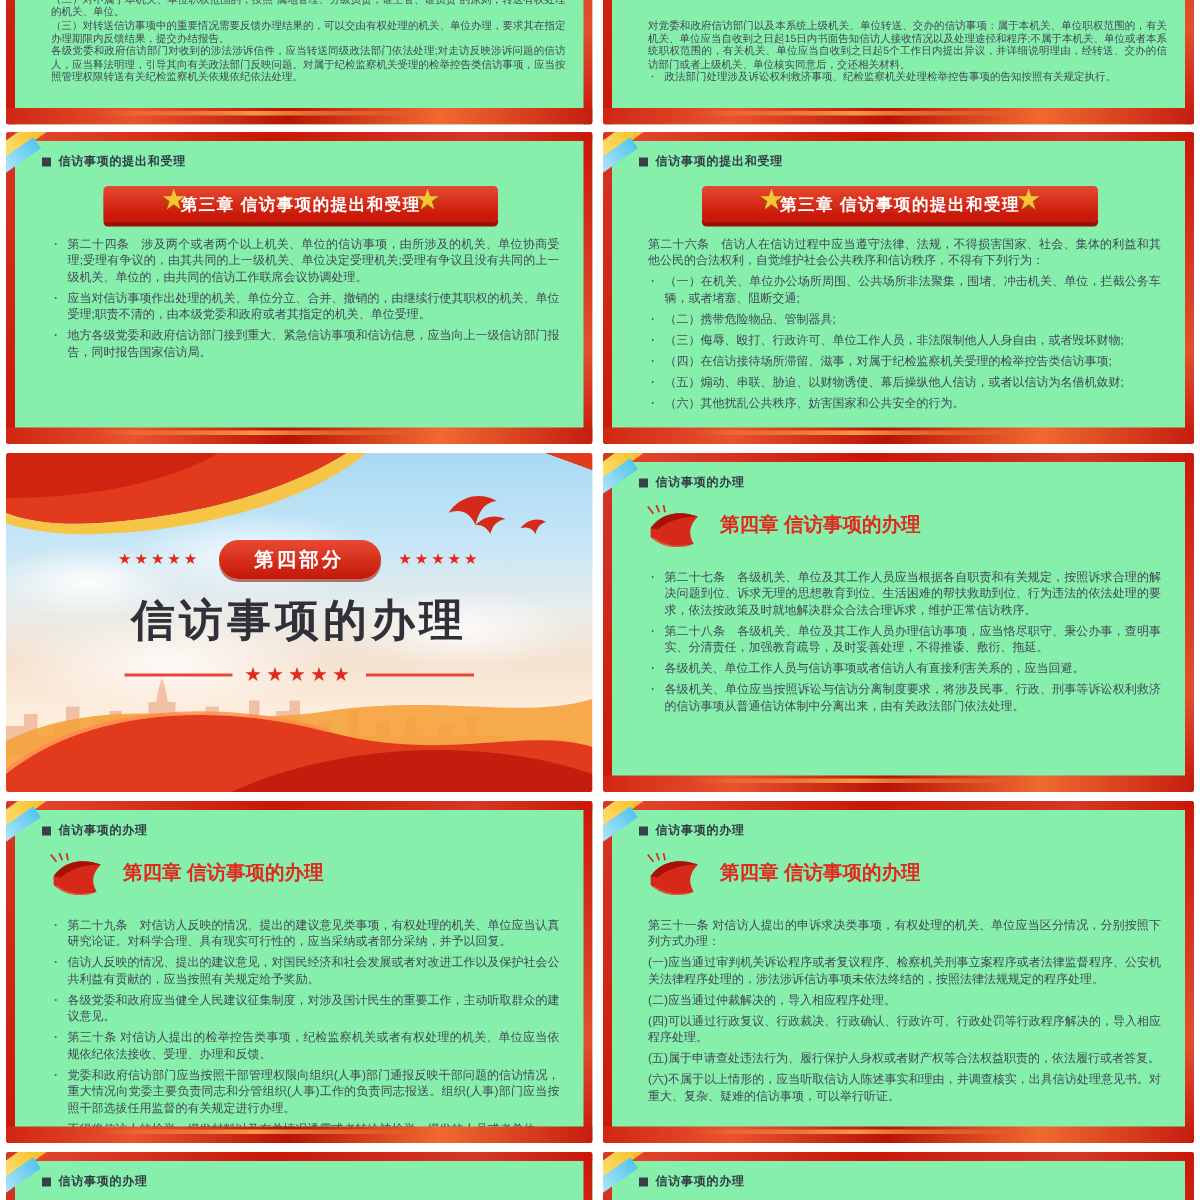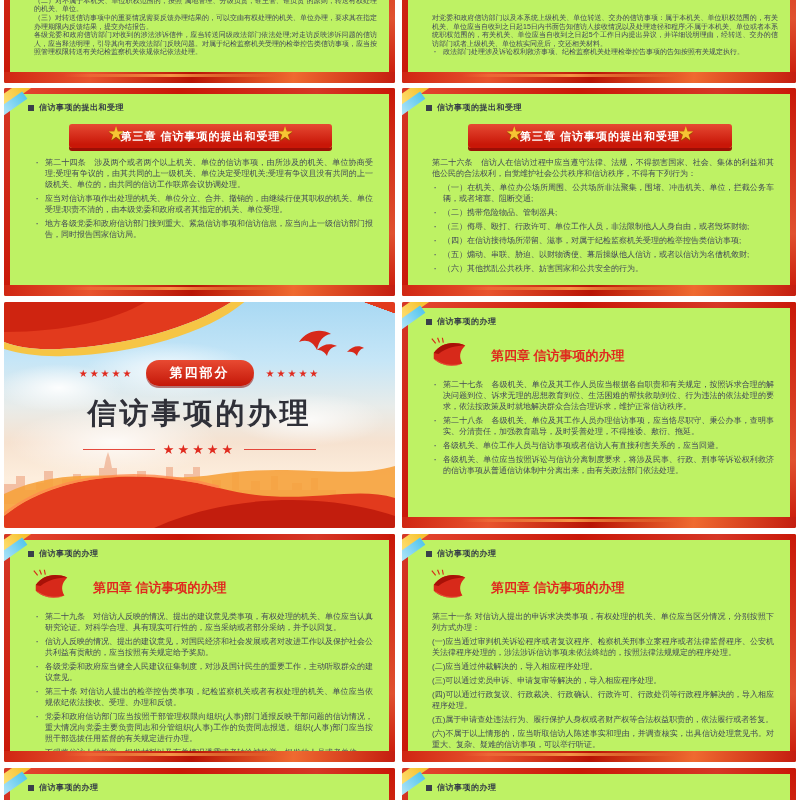--- a/index.html
+++ b/index.html
@@ -3,21 +3,21 @@
 <meta charset="utf-8">
 <style>
   html,body{margin:0;padding:0;}
   body{
     width:800px;height:800px;overflow:hidden;position:relative;background:#ffffff;
     font-family:"Liberation Sans","DejaVu Sans",sans-serif;
   }
   #canvas{position:absolute;inset:0;width:800px;height:800px;overflow:hidden;background:#fff;}
 
   
-  .slide{position:absolute;background:#bef264;overflow:hidden;border-radius:2px;}
+  .slide{position:absolute;background:#86efac;overflow:hidden;border-radius:2px;}
   .fr{position:absolute;z-index:3;}
   .fr-t{top:0;left:0;right:0;height:6px;background:linear-gradient(90deg,var(--banner_red_light,#e64a33),var(--banner_red,#c91708) 45%,#d63726 80%,var(--banner_red,#c91708));}
   .fr-l{top:0;left:0;bottom:0;width:6px;background:linear-gradient(180deg,#d63726,var(--banner_red,#c91708));}
   .fr-r{top:0;right:0;bottom:0;width:6px;background:linear-gradient(180deg,var(--banner_red,#c91708),#e0512f 70%,var(--banner_red,#c91708));}
   .fr-b{left:0;right:0;bottom:0;height:11px;
     background:linear-gradient(95deg,#d02613 0%,#e8542e 22%,#b81405 48%,#ef6a30 74%,#c41d10 100%);}
   .fr-b:after{content:"";position:absolute;left:15%;right:30%;top:2px;height:3px;
     background:linear-gradient(90deg,transparent,rgba(255,170,80,.85),transparent);border-radius:2px;}
   .acc-gold{position:absolute;z-index:4;top:-3px;left:-9px;width:46px;height:11px;transform:rotate(-35deg);
     background:linear-gradient(90deg,#ffe27a,var(--gold,#f7c433) 60%,#f2a93b);}
@@ -29,21 +29,21 @@
   .sec{display:flex;align-items:center;gap:5px;font-size:8px;font-weight:bold;
        color:var(--section_text,#333a46);letter-spacing:.5px;}
   .sec .sq{width:6px;height:6px;background:#3a3f4a;flex:0 0 auto;}
   .banner{position:relative;margin:11px auto 9px;width:76%;height:24px;border-radius:3px;
     background:linear-gradient(180deg,var(--banner_red_light,#e64a33),var(--banner_red,#c91708) 85%);
     box-shadow:0 3px 0 var(--shadow_red,#9c0f06);display:flex;align-items:center;justify-content:center;}
   .banner .btxt{color:#fff;font-weight:bold;font-size:11px;letter-spacing:1px;white-space:nowrap;}
   .bstar{position:absolute;top:-2px;font-size:19px;color:var(--gold,#f7c433);
     text-shadow:0 1px 1px #8c5400, 0 0 1px #b97700;line-height:24px;}
   .bstar.l{left:38px;} .bstar.r{right:38px;}
-  .chap{display:flex;align-items:flex-end;gap:19px;margin:8px 0 8px 2px;height:36px;}
+  .chap{display:flex;align-items:center;gap:8px;margin:8px 0 8px 2px;height:36px;}
   .chap .chtxt{font-size:13px;font-weight:bold;color:var(--heading_red,#e02a1e);padding-bottom:6px;white-space:nowrap;}
   .flagsvg{width:44px;height:34px;flex:0 0 auto;}
   ul.body{margin:2px 0 0;padding:0 0 0 6px;list-style:none;font-size:8px;line-height:11px;
     color:var(--text,#434858);text-align:justify;}
   ul.body li{position:relative;margin:0 0 3px;}
   ul.body li.dot{padding-left:11px;}
   ul.body li.dot:before{content:"·";position:absolute;left:2px;top:0;font-weight:bold;color:#55596a;}
   
   .clipwrap{position:absolute;left:24px;right:18px;bottom:26px;z-index:1;}
   .clipwrap ul.body{font-size:7px;line-height:8.6px;}
@@ -267,21 +267,20 @@
   <path d="M6 16 C13 6 25 3 39 8 C33 14 32 20 36 27 C24 32 12 28 6 22 Z" fill="#d7291a"></path>
   <path d="M6 16 C13 6 25 3 39 8 C30 8 19 10 11 17 Z" fill="#a81107"></path>
   <path d="M8 23 C14 28 24 30 33 28" stroke="#f06a4a" stroke-width="1" fill="none" opacity=".7"></path>
 </svg>
     <span class="chtxt">第四章 信访事项的办理</span>
         </div>
         <ul class="body">
           <li class="plain">第三十一条 对信访人提出的申诉求决类事项，有权处理的机关、单位应当区分情况，分别按照下列方式办理：</li>
           <li class="plain">(一)应当通过审判机关诉讼程序或者复议程序、检察机关刑事立案程序或者法律监督程序、公安机关法律程序处理的，涉法涉诉信访事项未依法终结的，按照法律法规规定的程序处理。</li>
           <li class="plain">(二)应当通过仲裁解决的，导入相应程序处理。</li>
-          <li class="plain">(三)可以通过党员申诉、申请复审等解决的，导入相应程序处理。</li>
           <li class="plain">(四)可以通过行政复议、行政裁决、行政确认、行政许可、行政处罚等行政程序解决的，导入相应程序处理。</li>
           <li class="plain">(五)属于申请查处违法行为、履行保护人身权或者财产权等合法权益职责的，依法履行或者答复。</li>
           <li class="plain">(六)不属于以上情形的，应当听取信访人陈述事实和理由，并调查核实，出具信访处理意见书。对重大、复杂、疑难的信访事项，可以举行听证。</li>
         </ul>
       </div>
     </div>
     <div class="slide" style="top: 768px; left: 4px; width: 391px; height: 226px;">
       <div class="fr fr-t"></div>
   <div class="fr fr-l"></div>
   <div class="fr fr-r"></div>

